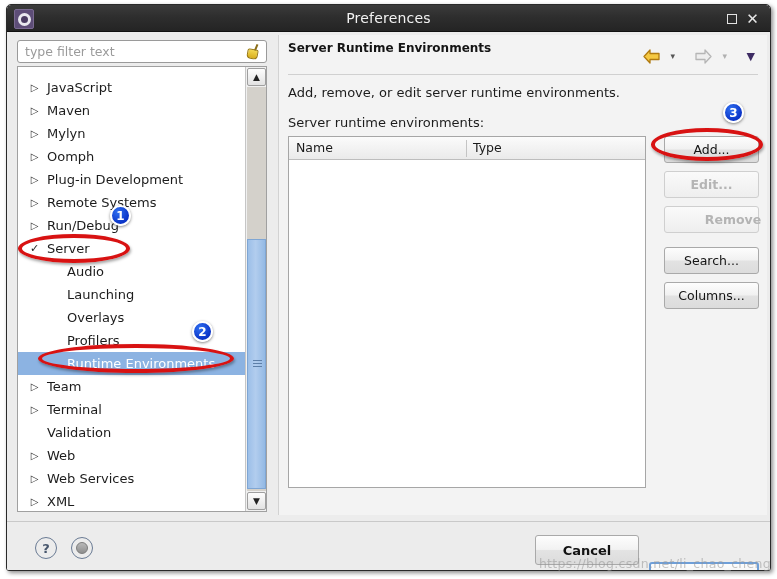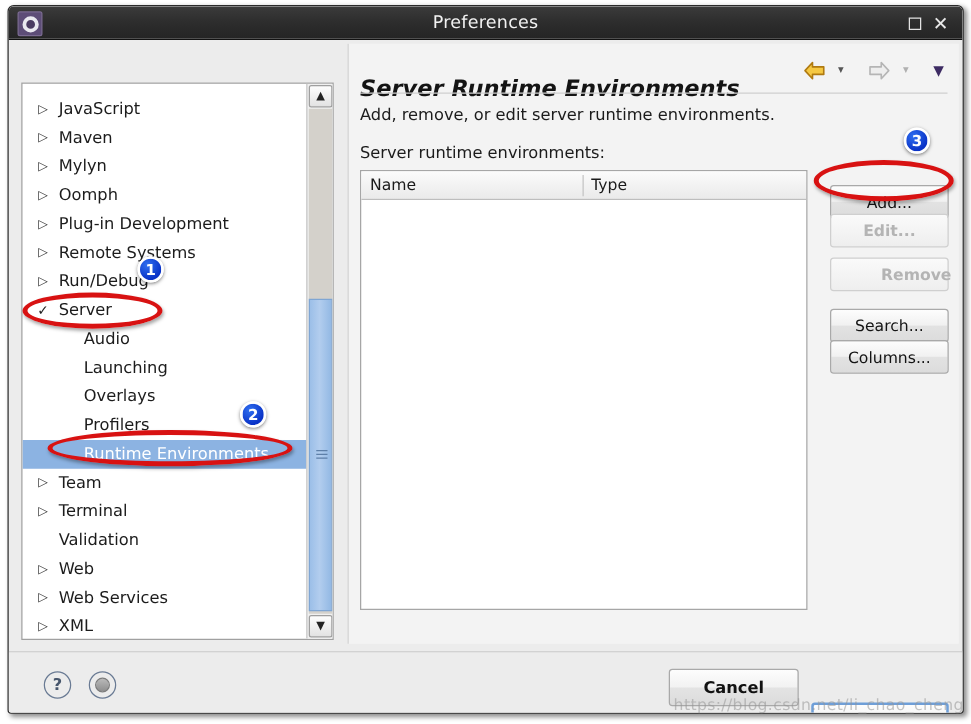--- a/index.html
+++ b/index.html
@@ -199,22 +199,22 @@
   }
 
   
   #right-pane {
     position: absolute; left: 271px; top: 3px;
     width: 489px; height: 480px;
     background: #f3f3f3;
     border-left: 1px solid #d2d2d2;
   }
   #page-title {
-    position: absolute; left: 9px; top: 26px;
-    font-size: 18px; font-weight: bold; color: #141414; font-style: italic;
+    position: absolute; left: 9px; top: 6px;
+    font-size: 12px; font-weight: bold; color: #141414;
   }
   #nav-icons { position: absolute; right: 8px; top: 10px; height: 22px; }
   .nav-ico {
     position: absolute; top: 0;
     height: 22px; display: flex; align-items: center;
     cursor: pointer;
   }
   #nav-back { right: 98px; }
   #nav-back-menu { right: 84px; font-size: 9px; color: #555; }
   #nav-fwd { right: 46px; }
@@ -274,25 +274,25 @@
     display: flex; align-items: center; justify-content: center;
     cursor: pointer;
   }
   .side-btn.disabled {
     color: #b4b4b4;
     background: linear-gradient(to bottom, #fafafa, #eeeeee);
     border-color: #cfcfcf;
     cursor: default;
     font-weight: bold;
   }
-  #btn-add { top: 101px; margin-top: 12px; }
+  #btn-add { top: 101px; }
   #btn-edit { top: 136px; }
   #btn-remove { top: 171px; padding-left: 43px; }
   #btn-search { top: 212px; }
-  #btn-columns { top: 237px; }
+  #btn-columns { top: 247px; }
 
   
   #bottom-sep {
     position: absolute; left: 0; top: 489px;
     width: 100%; height: 1px; background: #c9c9c9;
   }
   #bottom-bar {
     position: absolute; left: 0; top: 490px;
     width: 100%; height: 50px;
     background: #ececec;
@@ -382,20 +382,27 @@
     <div id="title-text">Preferences</div>
     <div class="win-btn" id="btn-max">
       <div class="sq"></div>
     </div>
     <div class="win-btn" id="btn-close">✕</div>
   </div>
 
   <div id="body-area">
 
     <div id="left-pane">
+      <div id="filter-wrap">
+        <input id="filter-input" type="text" placeholder="type filter text" style="">
+        <div id="broom-icon">
+          <div class="handle"></div>
+            <div class="head"></div>
+        </div>
+      </div>
 
       <div id="tree-box">
         <div id="tree-clip">
 
           <div class="tree-row lvl0" style="height:9px;"></div>
 
           <div class="tree-row lvl0">
             <span class="arrow">▷</span>
             <span class="lbl">JavaScript</span>
           </div>

